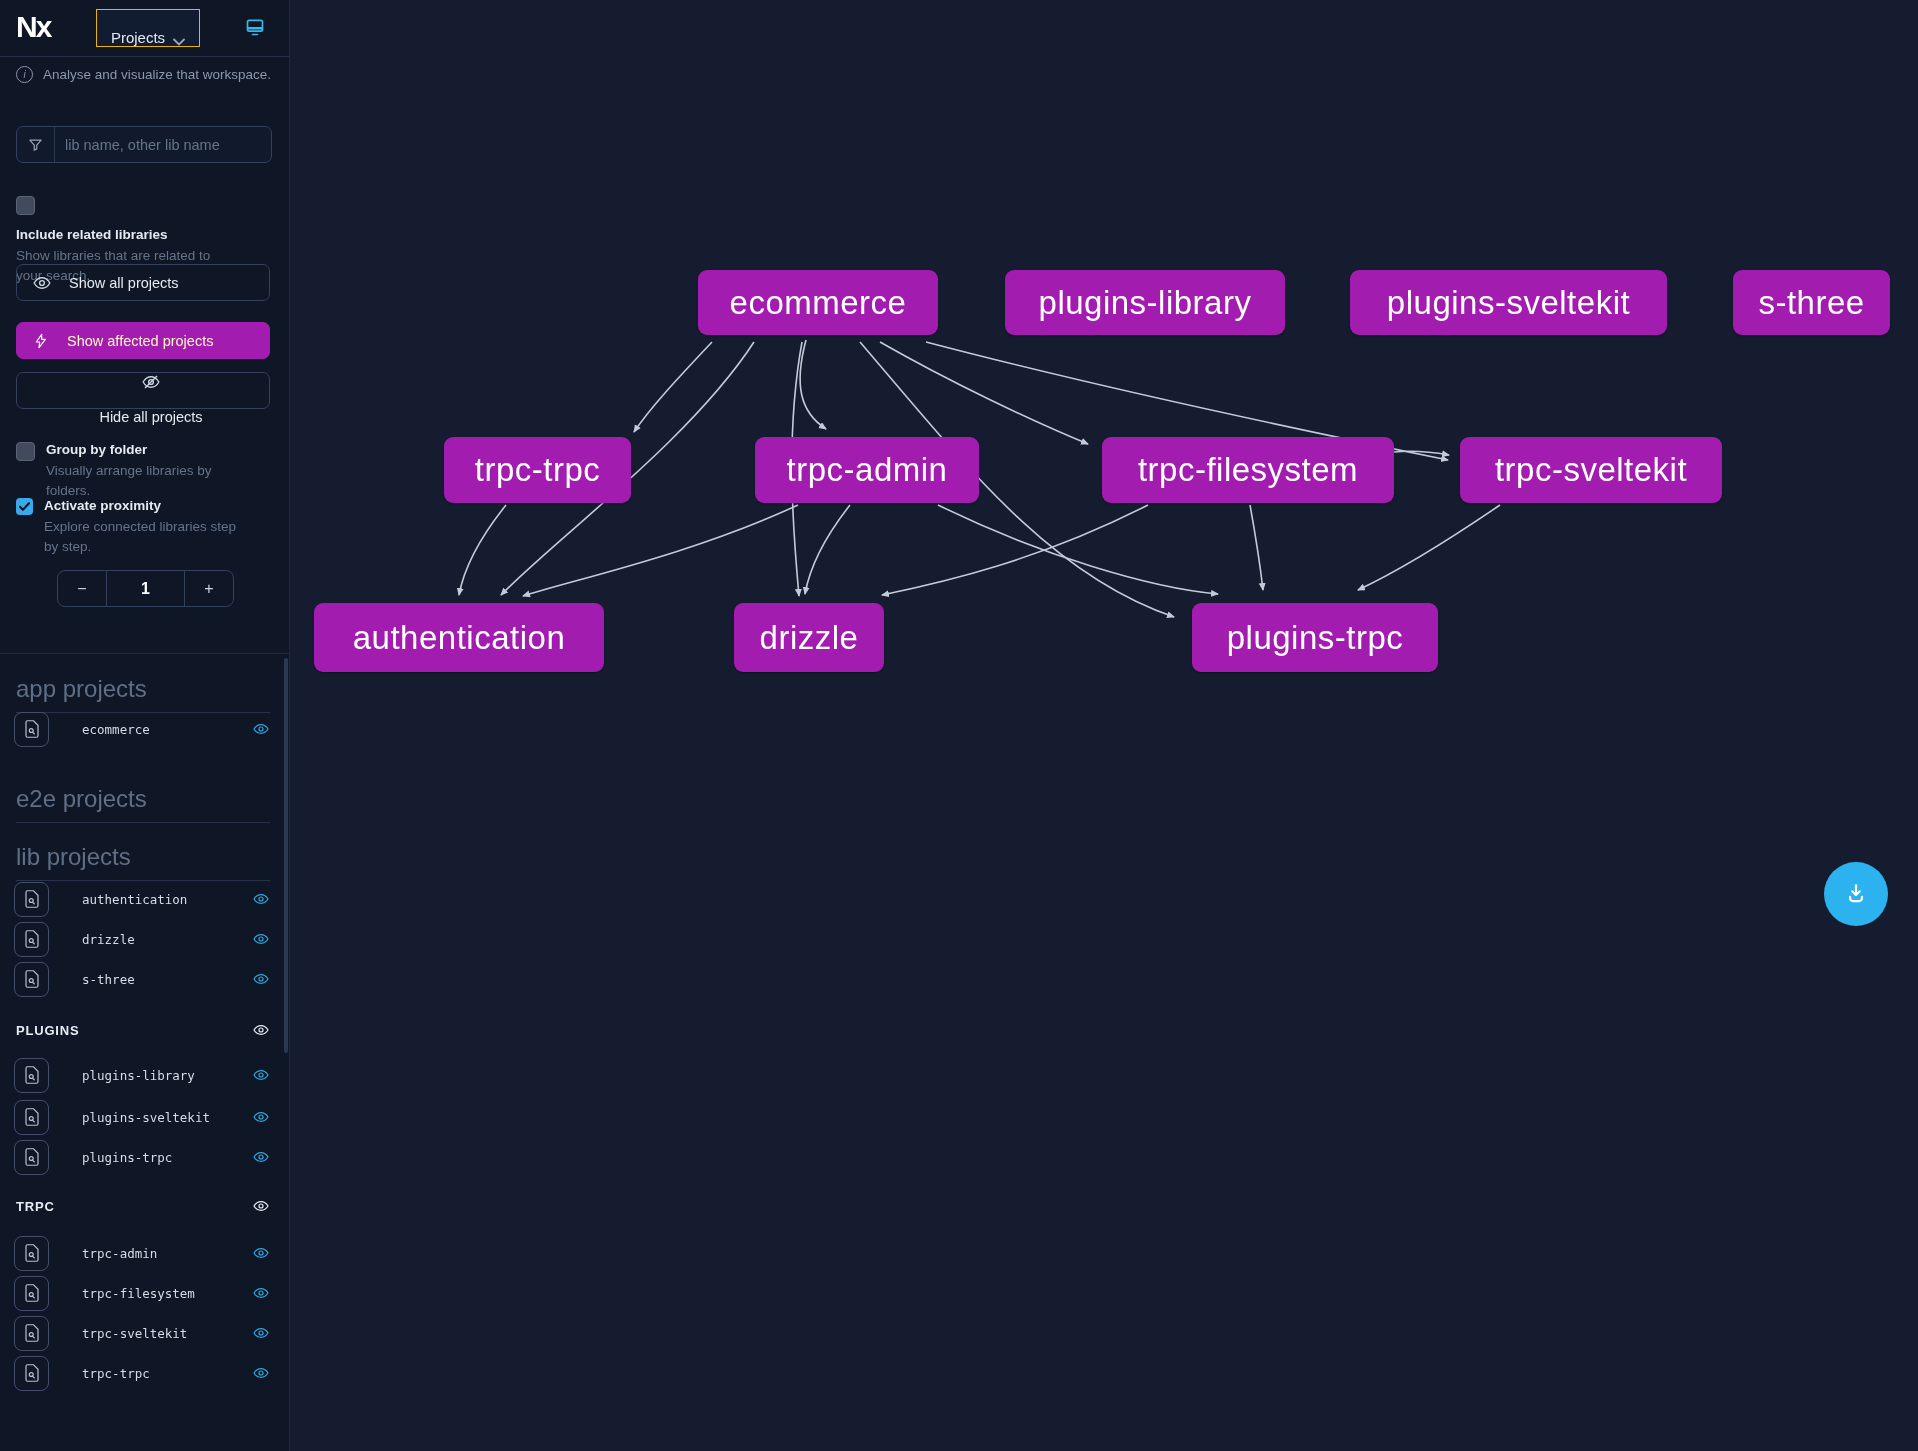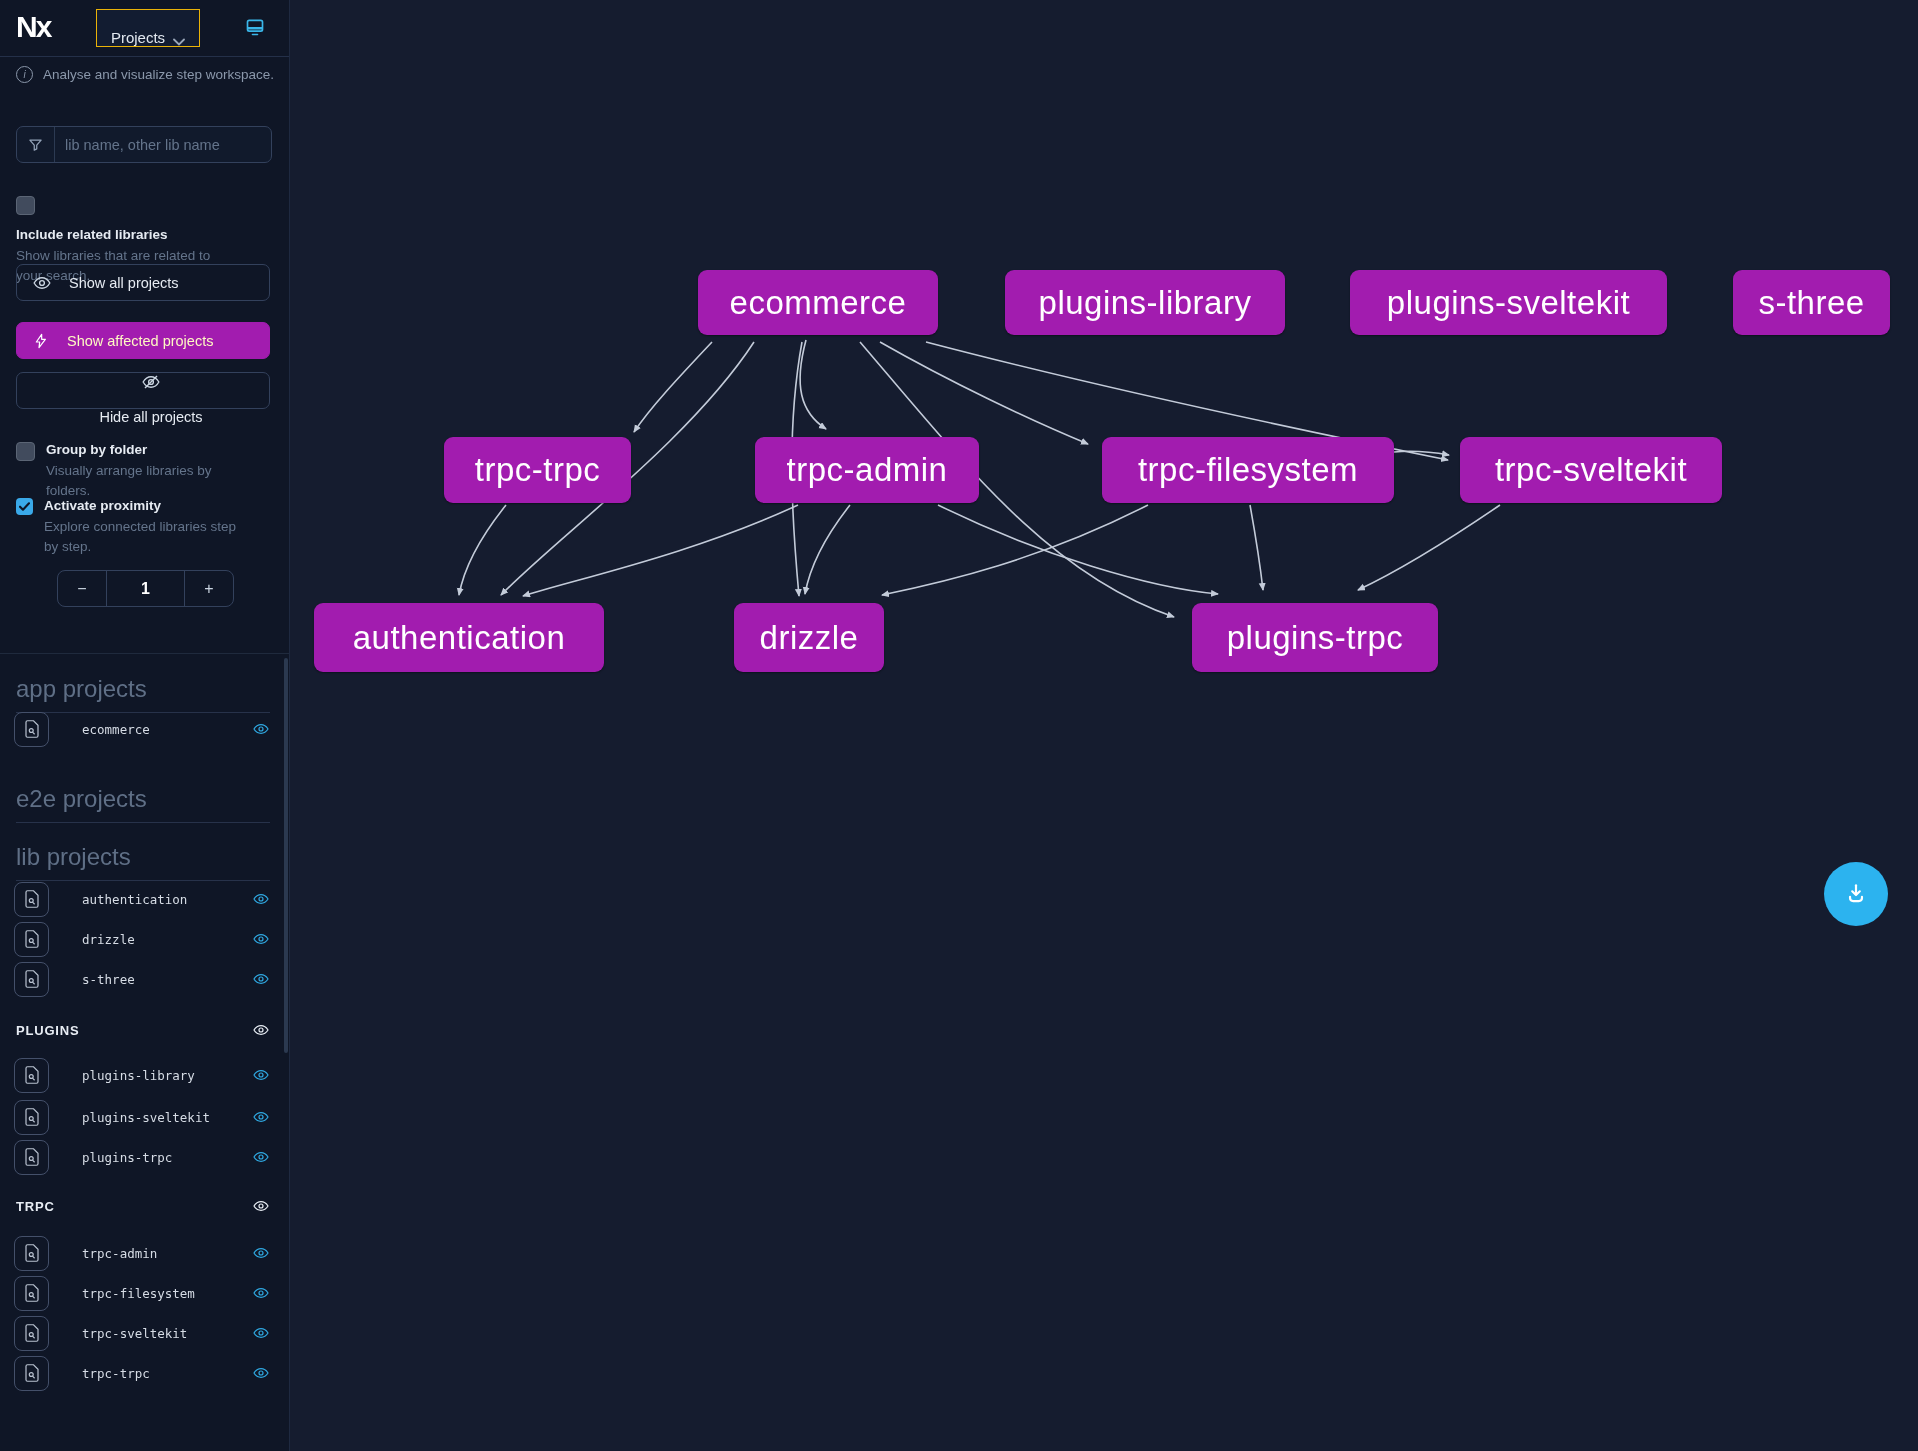--- a/index.html
+++ b/index.html
@@ -141,21 +141,21 @@
       <svg width="20" height="20" viewBox="0 0 24 24" fill="none" stroke="#3ab6e8" stroke-width="2">
         <rect x="3" y="4" width="18" height="13" rx="2"></rect>
           <path d="M3 13.5h18" stroke-width="3"></path>
           <path d="M9 21h6" stroke-linecap="round"></path>
       </svg>
     </div>
   </div>
 
   <div id="tagline-row" class="abs">
     <span class="info-circ">i</span>
-    <span>Analyse and visualize step workspace.</span>
+    <span>Analyse and visualize that workspace.</span>
   </div>
 
   <div id="search" class="abs">
     <span class="funnel">
       <svg width="15" height="15" viewBox="0 0 24 24" fill="none" stroke="#94a3b8" stroke-width="2" stroke-linejoin="round">
           <path d="M3 5h18l-7 8v6l-4 2v-8z"></path>
         </svg>
     </span>
     <input value="" placeholder="lib name, other lib name" style="">
   </div>

